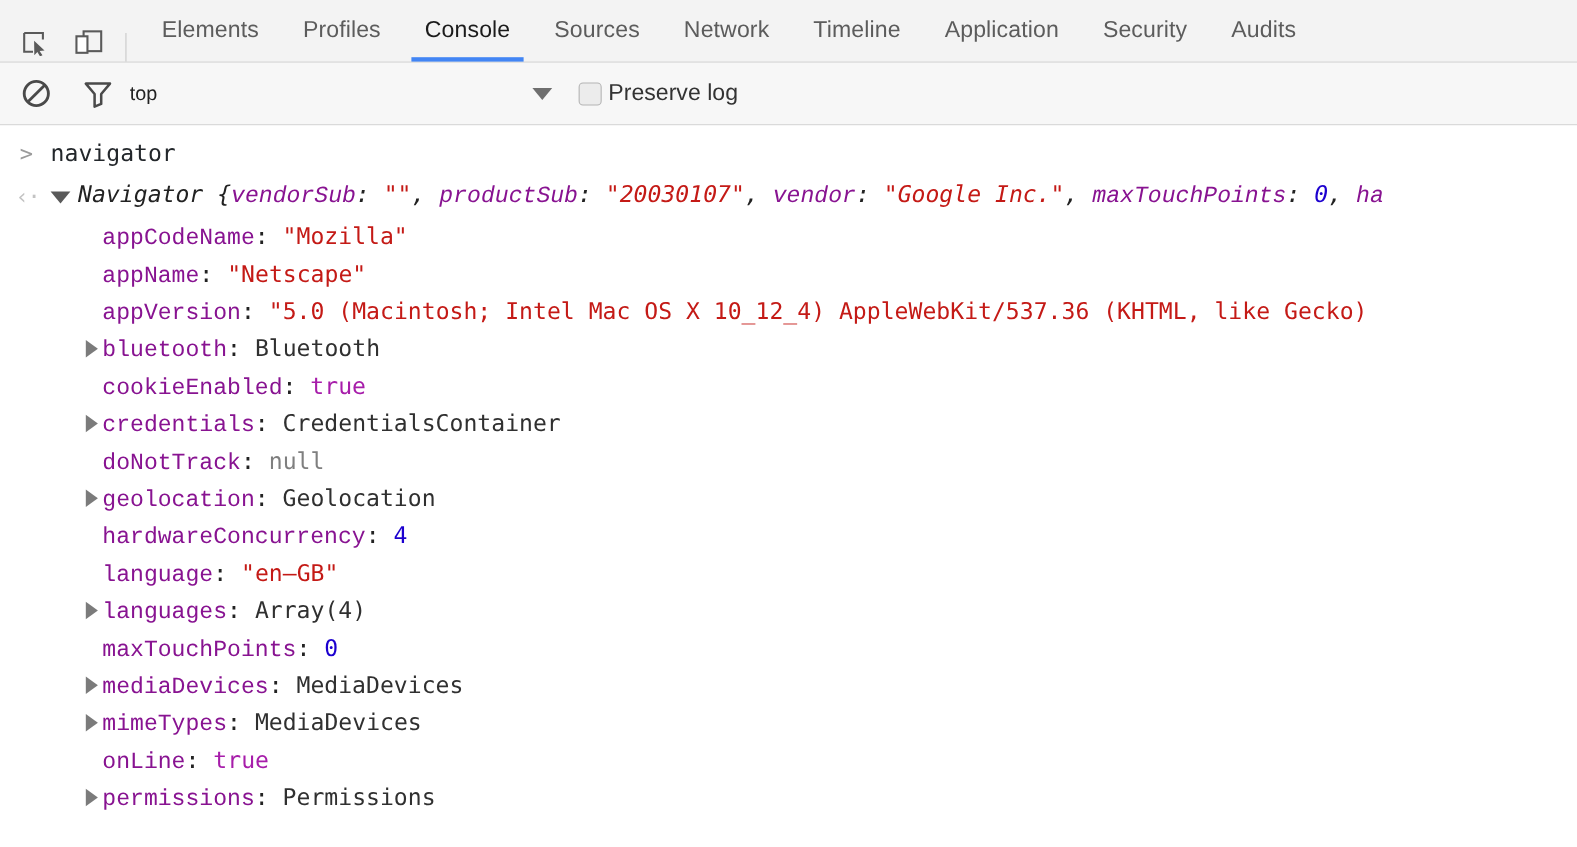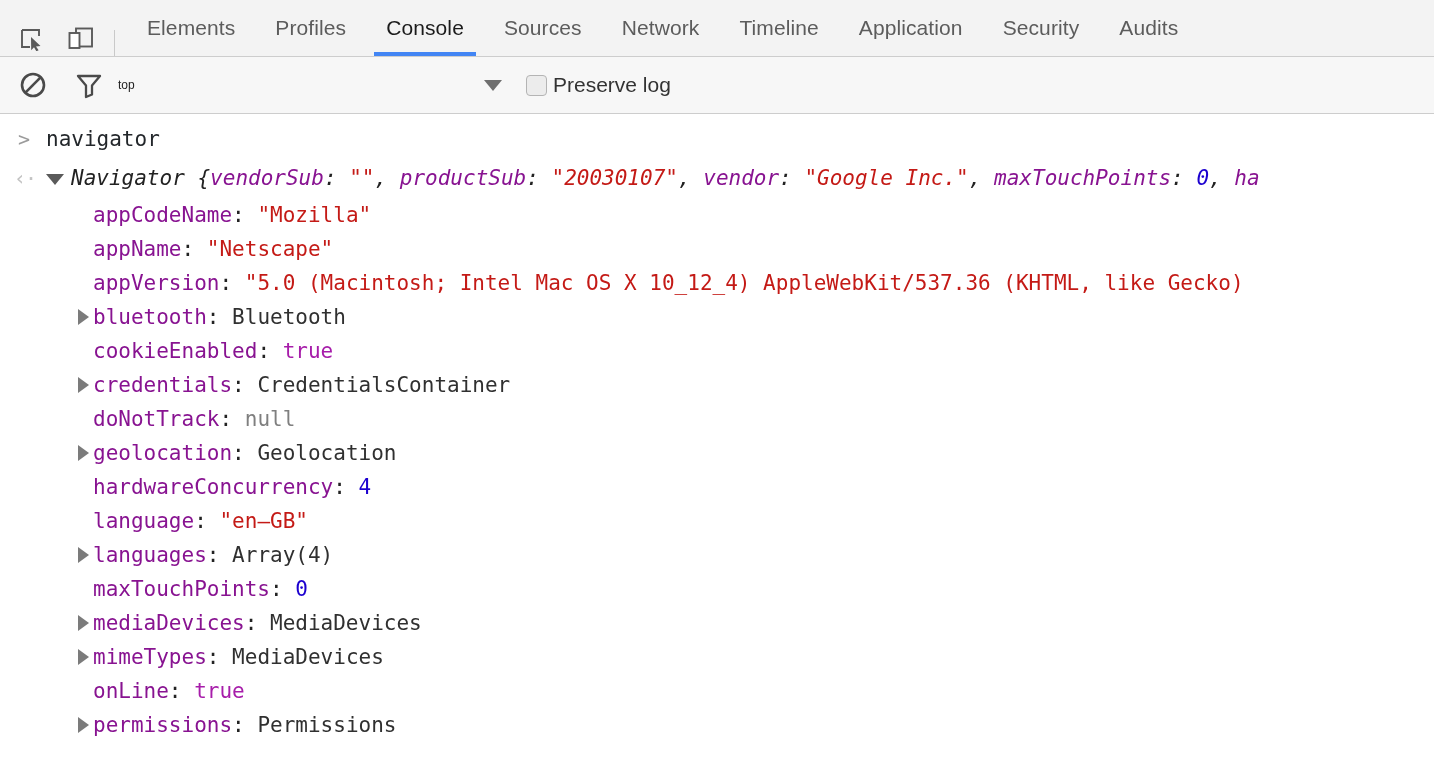--- a/index.html
+++ b/index.html
@@ -75,21 +75,21 @@
   }
   .filterbar .icon-btn { width: 38px; height: 38px; }
   .ctx-select {
     display: flex;
     align-items: center;
     margin-left: 10px;
     cursor: pointer;
     min-width: 400px;
   }
   .ctx-label {
-    font-size: 12px;
+    font-size: 18px;
     color: #222;
   }
   .caret {
     width: 0; height: 0;
     border-left: 9px solid transparent;
     border-right: 9px solid transparent;
     border-top: 11px solid #6f6f6f;
     margin-left: auto;
     margin-right: 16px;
   }
@@ -174,21 +174,21 @@
     border-left: 11px solid #7b7b7b;
     margin-top: 9px;
     margin-right: 4px;
     flex: none;
     cursor: pointer;
   }
   .tri-spacer { width: 15px; flex: none; }
   .prop-text { white-space: pre; }
 
   
-  .k-prop  { color: #881391; }
+  .k-prop  { color: #881391; font-family: Liberation Mono, monospace; }
   .k-str   { color: #c41a16; }
   .k-num   { color: #1c00cf; }
   .k-bool  { color: #a71daa; }
   .k-null  { color: #7f7f7f; }
   .k-obj   { color: #303030; }
   .k-punc  { color: #222222; }
 </style>
 </head>
 <body>
 

